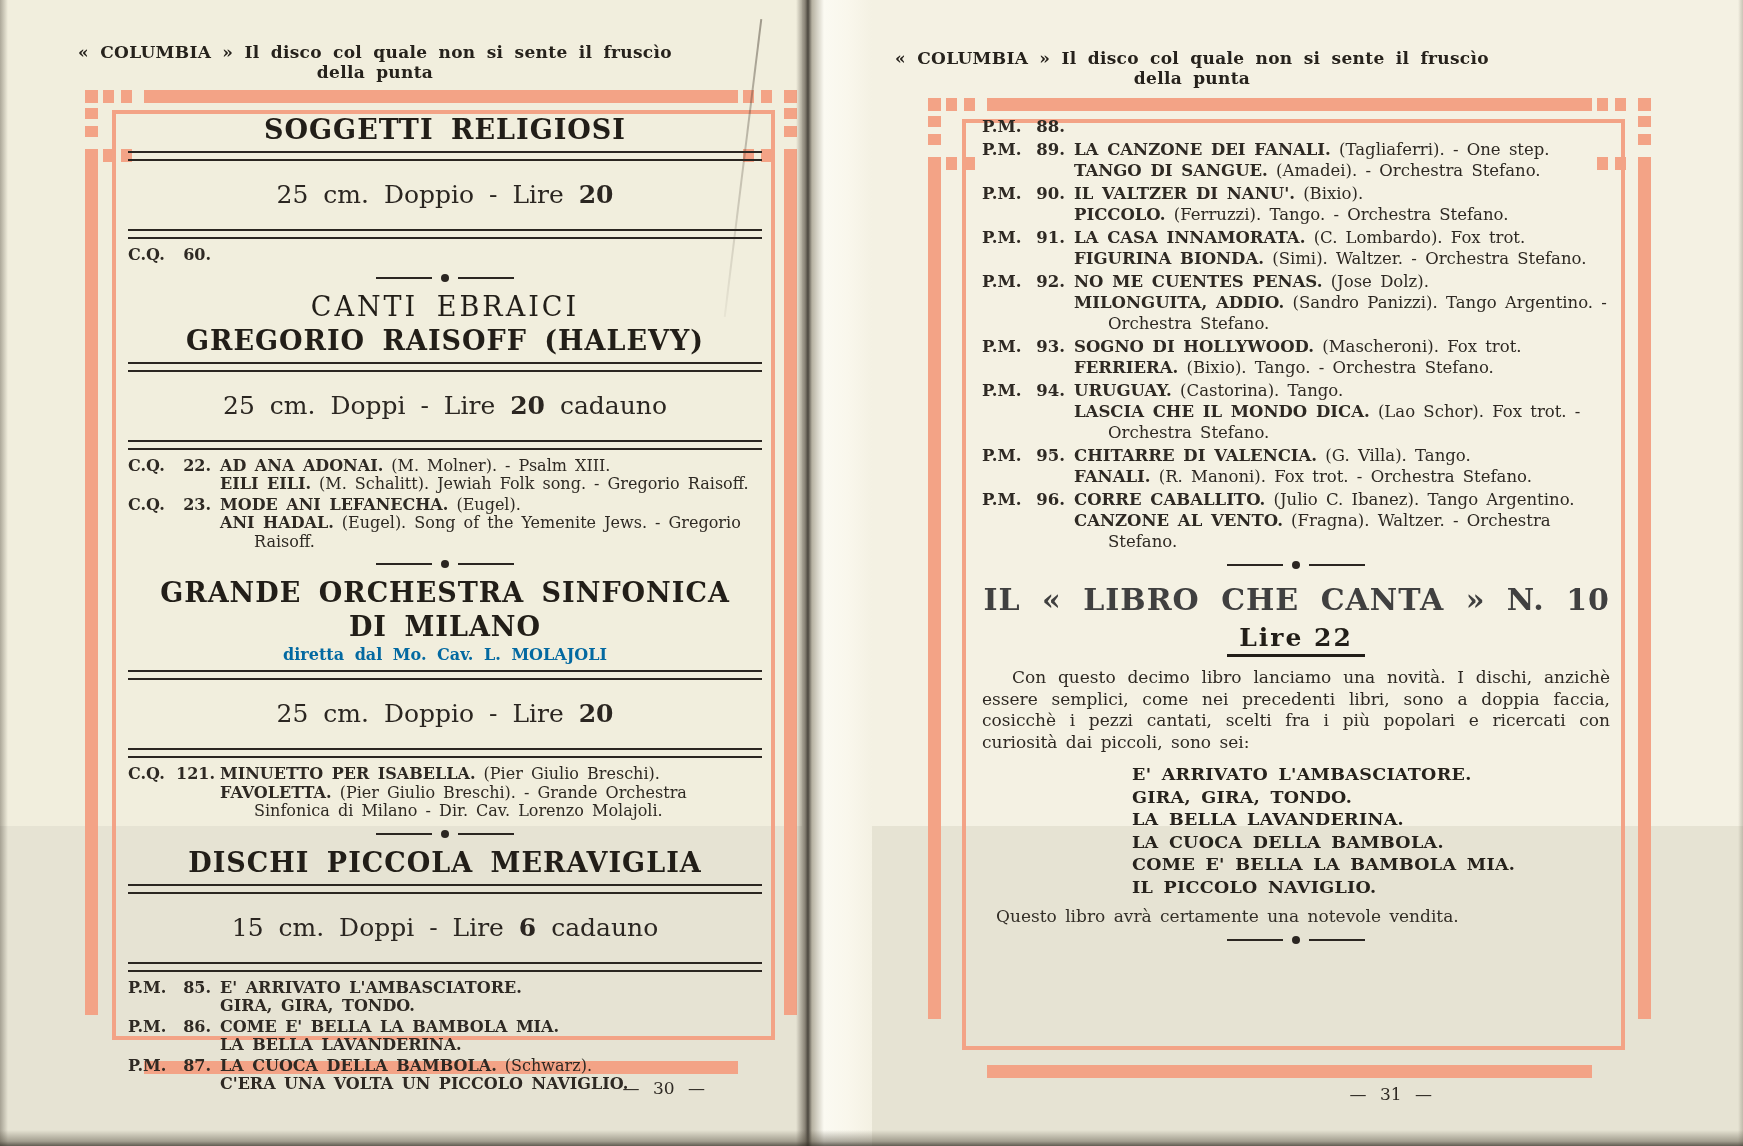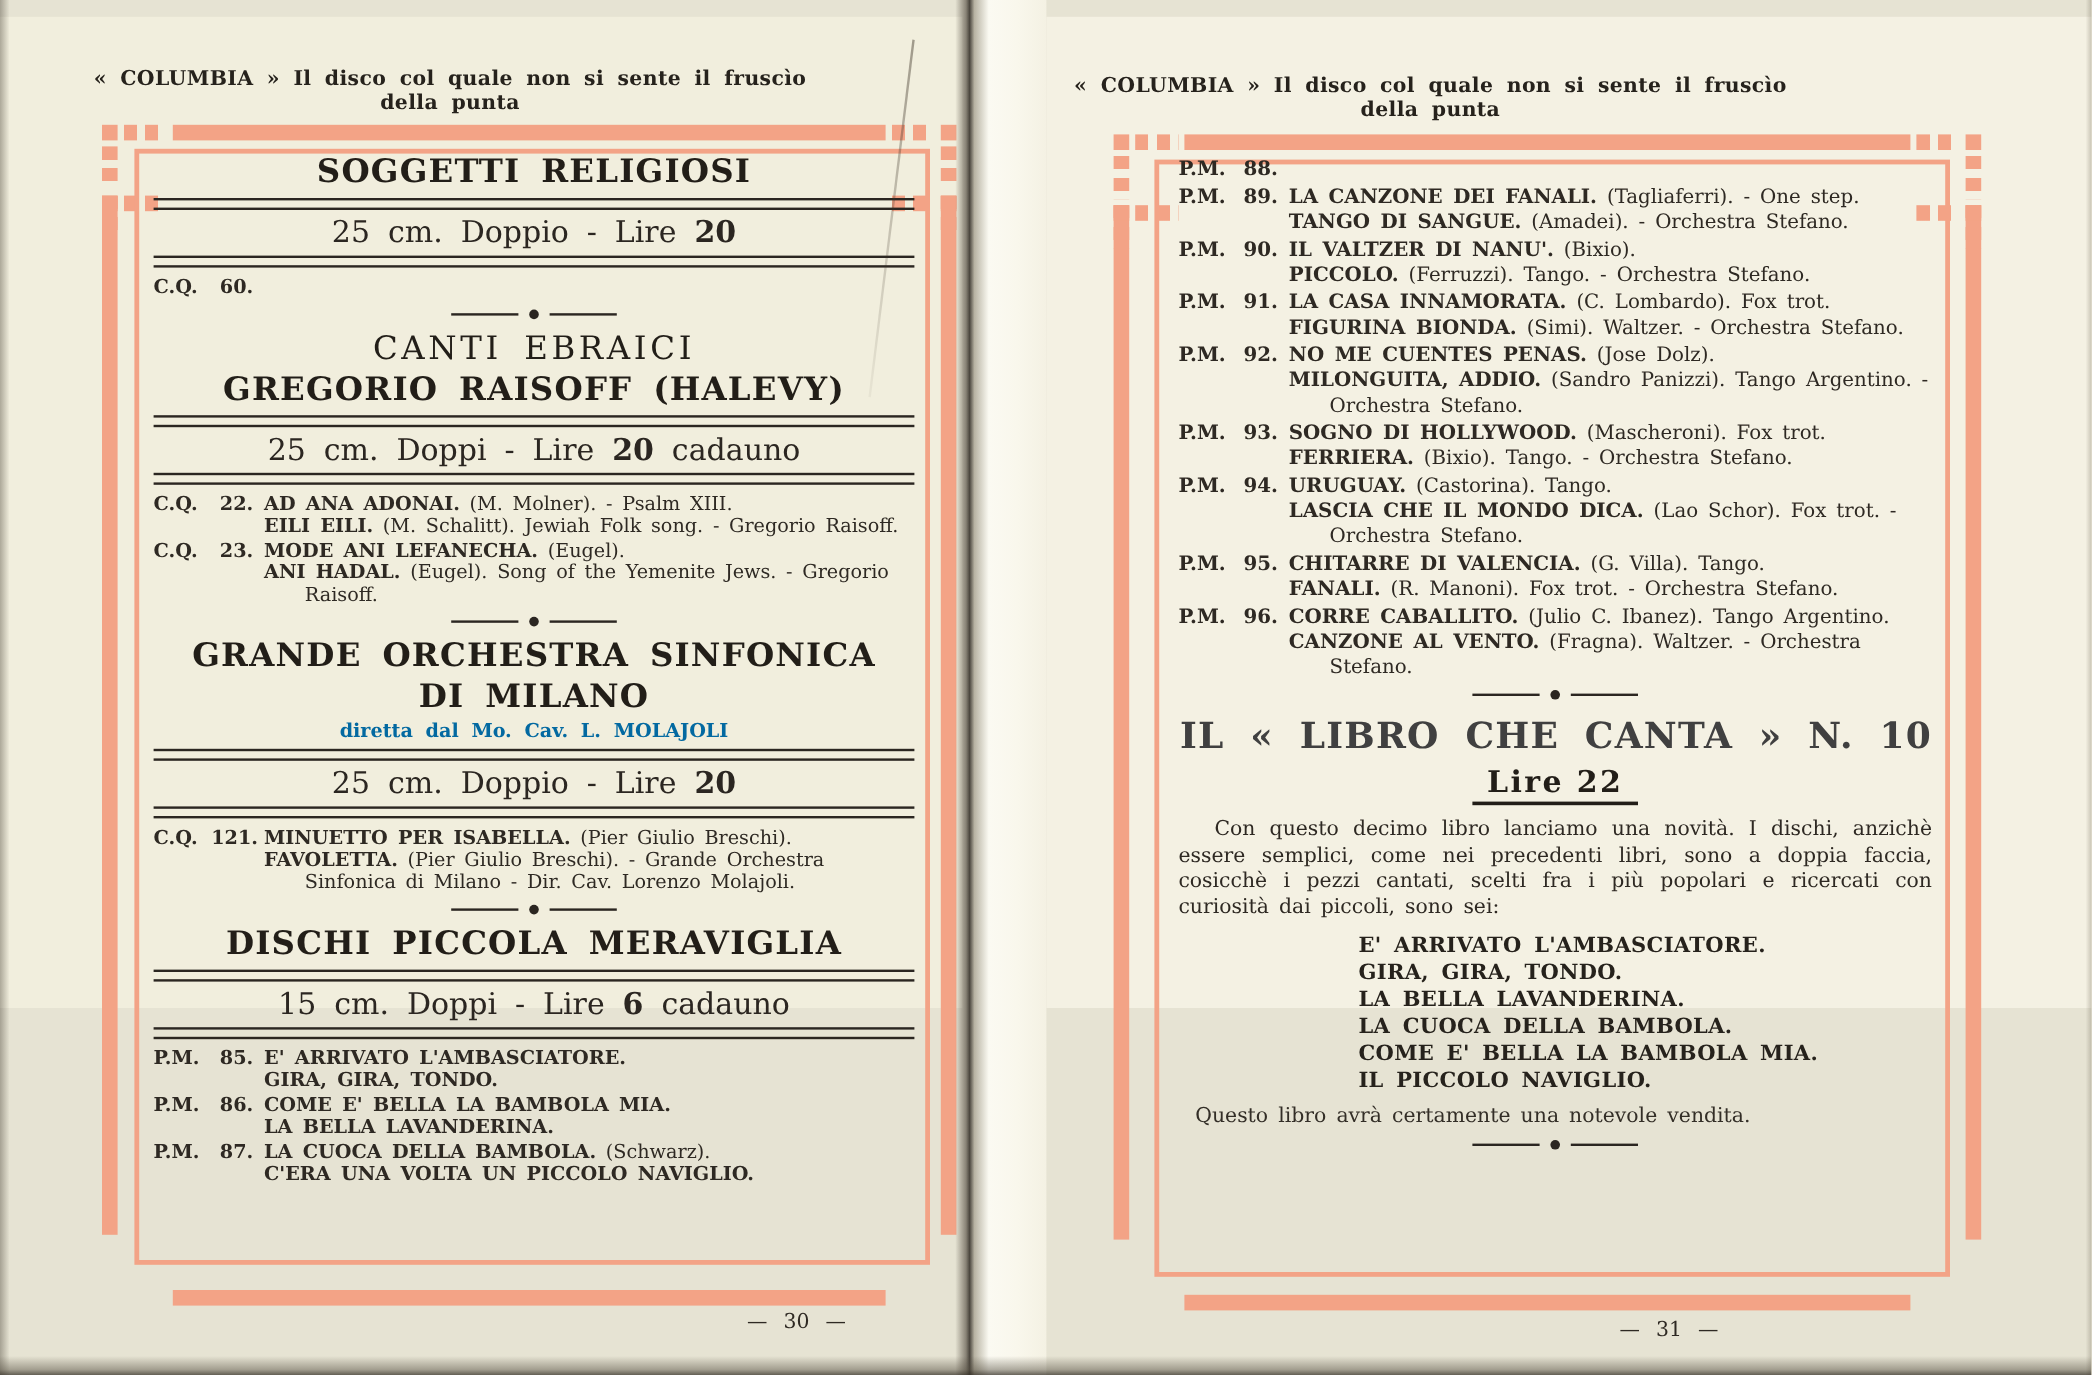--- a/index.html
+++ b/index.html
@@ -2,21 +2,21 @@
 <html style="--salmon: #f3a386;"><head>
 <meta charset="utf-8">
 <style>
   html,body{margin:0;padding:0;background:#d8d5c5;}
   #canvas{
     position:relative;width:1743px;height:1146px;overflow:hidden;
     background:#e6e3d3;
     font-family:"DejaVu Serif","Liberation Serif",serif;
     color:#332e27;
   }
-  .page{position:absolute;top:14px;height:826px;}
+  .page{position:absolute;top:0;height:826px;}
   .page-left{left:0;width:802px;background:#f1eedd;}
   .gutter{position:absolute;left:796px;top:0;width:76px;height:1146px;
     background:linear-gradient(90deg,rgba(80,72,60,0) 0,rgba(60,52,42,.55) 9px,rgba(35,30,24,.8) 12px,#b7b2a2 16px,#fbfaf2 28px,#f9f7ec 52px,#f4f1e3 76px);}
   .page-right{left:872px;width:871px;background:#f4f1e3;}
 
   .crease{position:absolute;left:742px;top:18px;width:2px;height:300px;
     background:linear-gradient(180deg,rgba(60,50,38,.45),rgba(60,50,38,.05));
     transform:rotate(7deg);}
 
   .edge-bottom{position:absolute;left:0;right:0;bottom:0;height:16px;
@@ -56,21 +56,21 @@
   .content-right{left:110px;top:116px;width:628px;}
 
   .section-title{font-weight:bold;font-size:27px;line-height:32px;text-align:center;
     letter-spacing:1px;word-spacing:7px;color:#221e18;margin:0 0 2px 0;}
   .section-title.light{font-weight:normal;letter-spacing:3px;font-size:27px;}
   .section-subnote{font-weight:bold;font-size:16px;line-height:20px;text-align:center;
     word-spacing:5px;color:#0369a1;margin:0;}
 
   .price-block{margin:5px 0 7px 0;}
   .double-rule{height:6px;border-top:2px solid #2b2621;border-bottom:2px solid #2b2621;}
-  .price-row{font-size:25px;line-height:32px;text-align:center;word-spacing:7px;color:#2b2621;padding:3px 0;}
+  .price-row{font-size:25px;line-height:32px;text-align:center;word-spacing:7px;color:#2b2621;padding:18px 0;}
   .price-row .pb{font-weight:bold;}
 
   .entry{display:grid;grid-template-columns:48px 44px 1fr;font-size:16px;line-height:18.5px;
     margin:0 0 2px 0;color:#2e2923;}
   .content-right .entry{font-size:16.5px;line-height:21px;}
   .entry-label{font-weight:bold;}
   .entry-num{font-weight:bold;text-align:right;padding-right:9px;}
   .entry-line{padding-left:34px;text-indent:-34px;word-spacing:3px;}
   .entry-line .b{font-weight:bold;}
 

